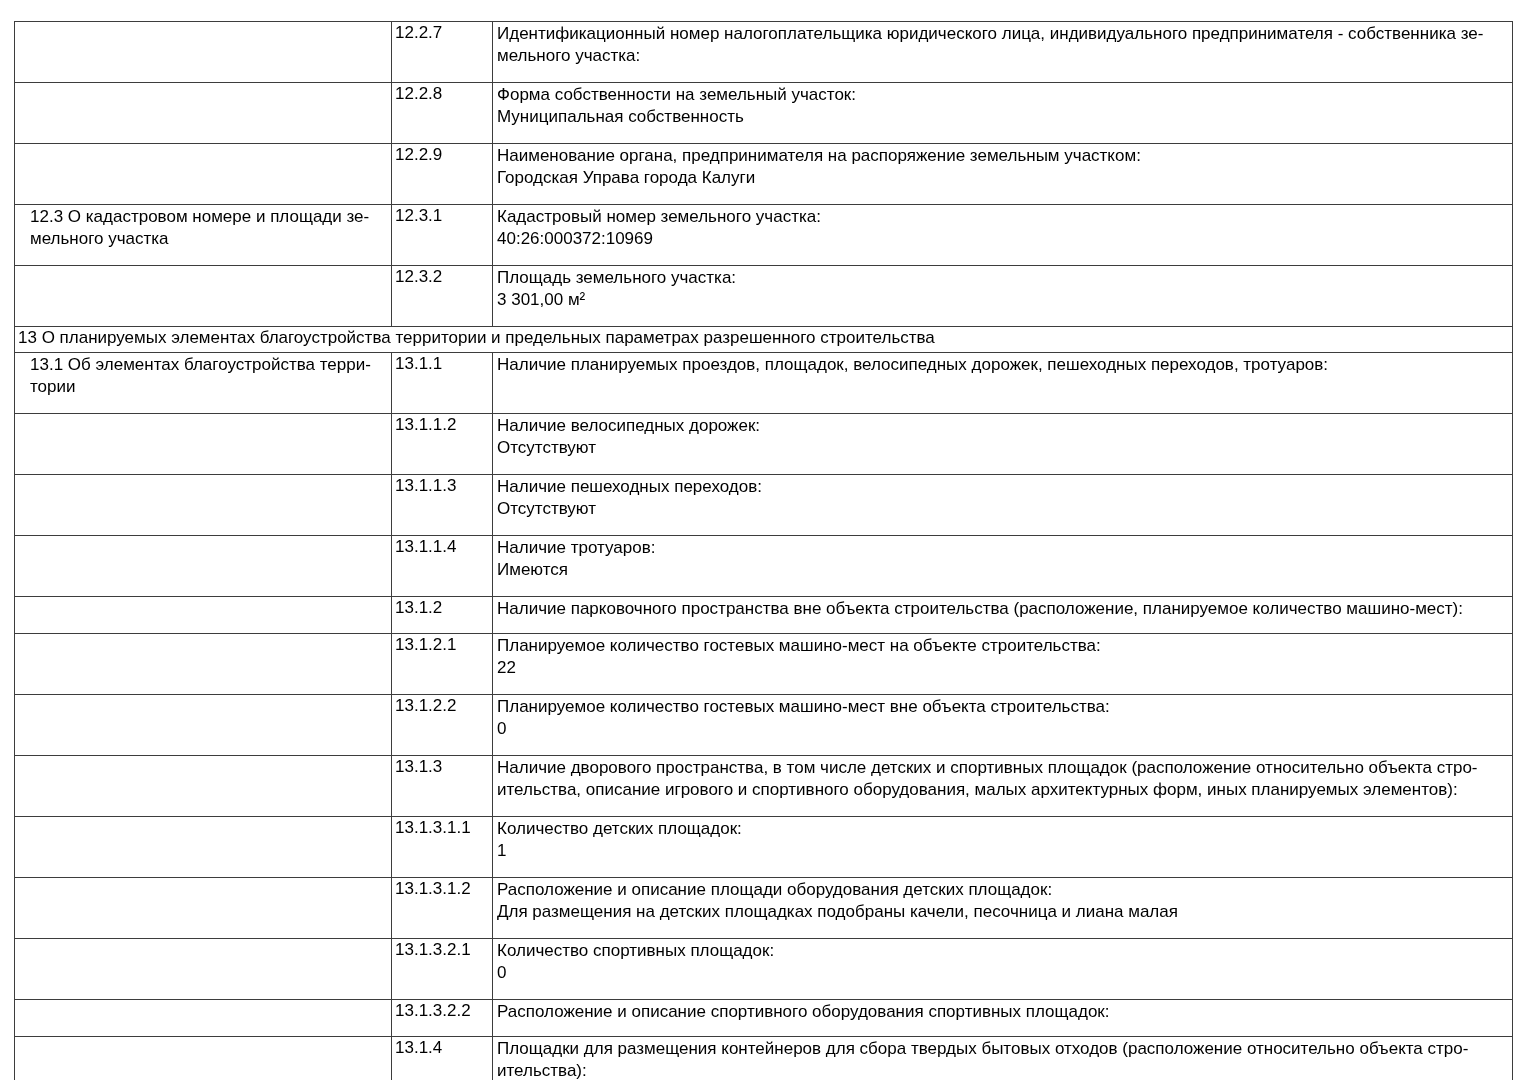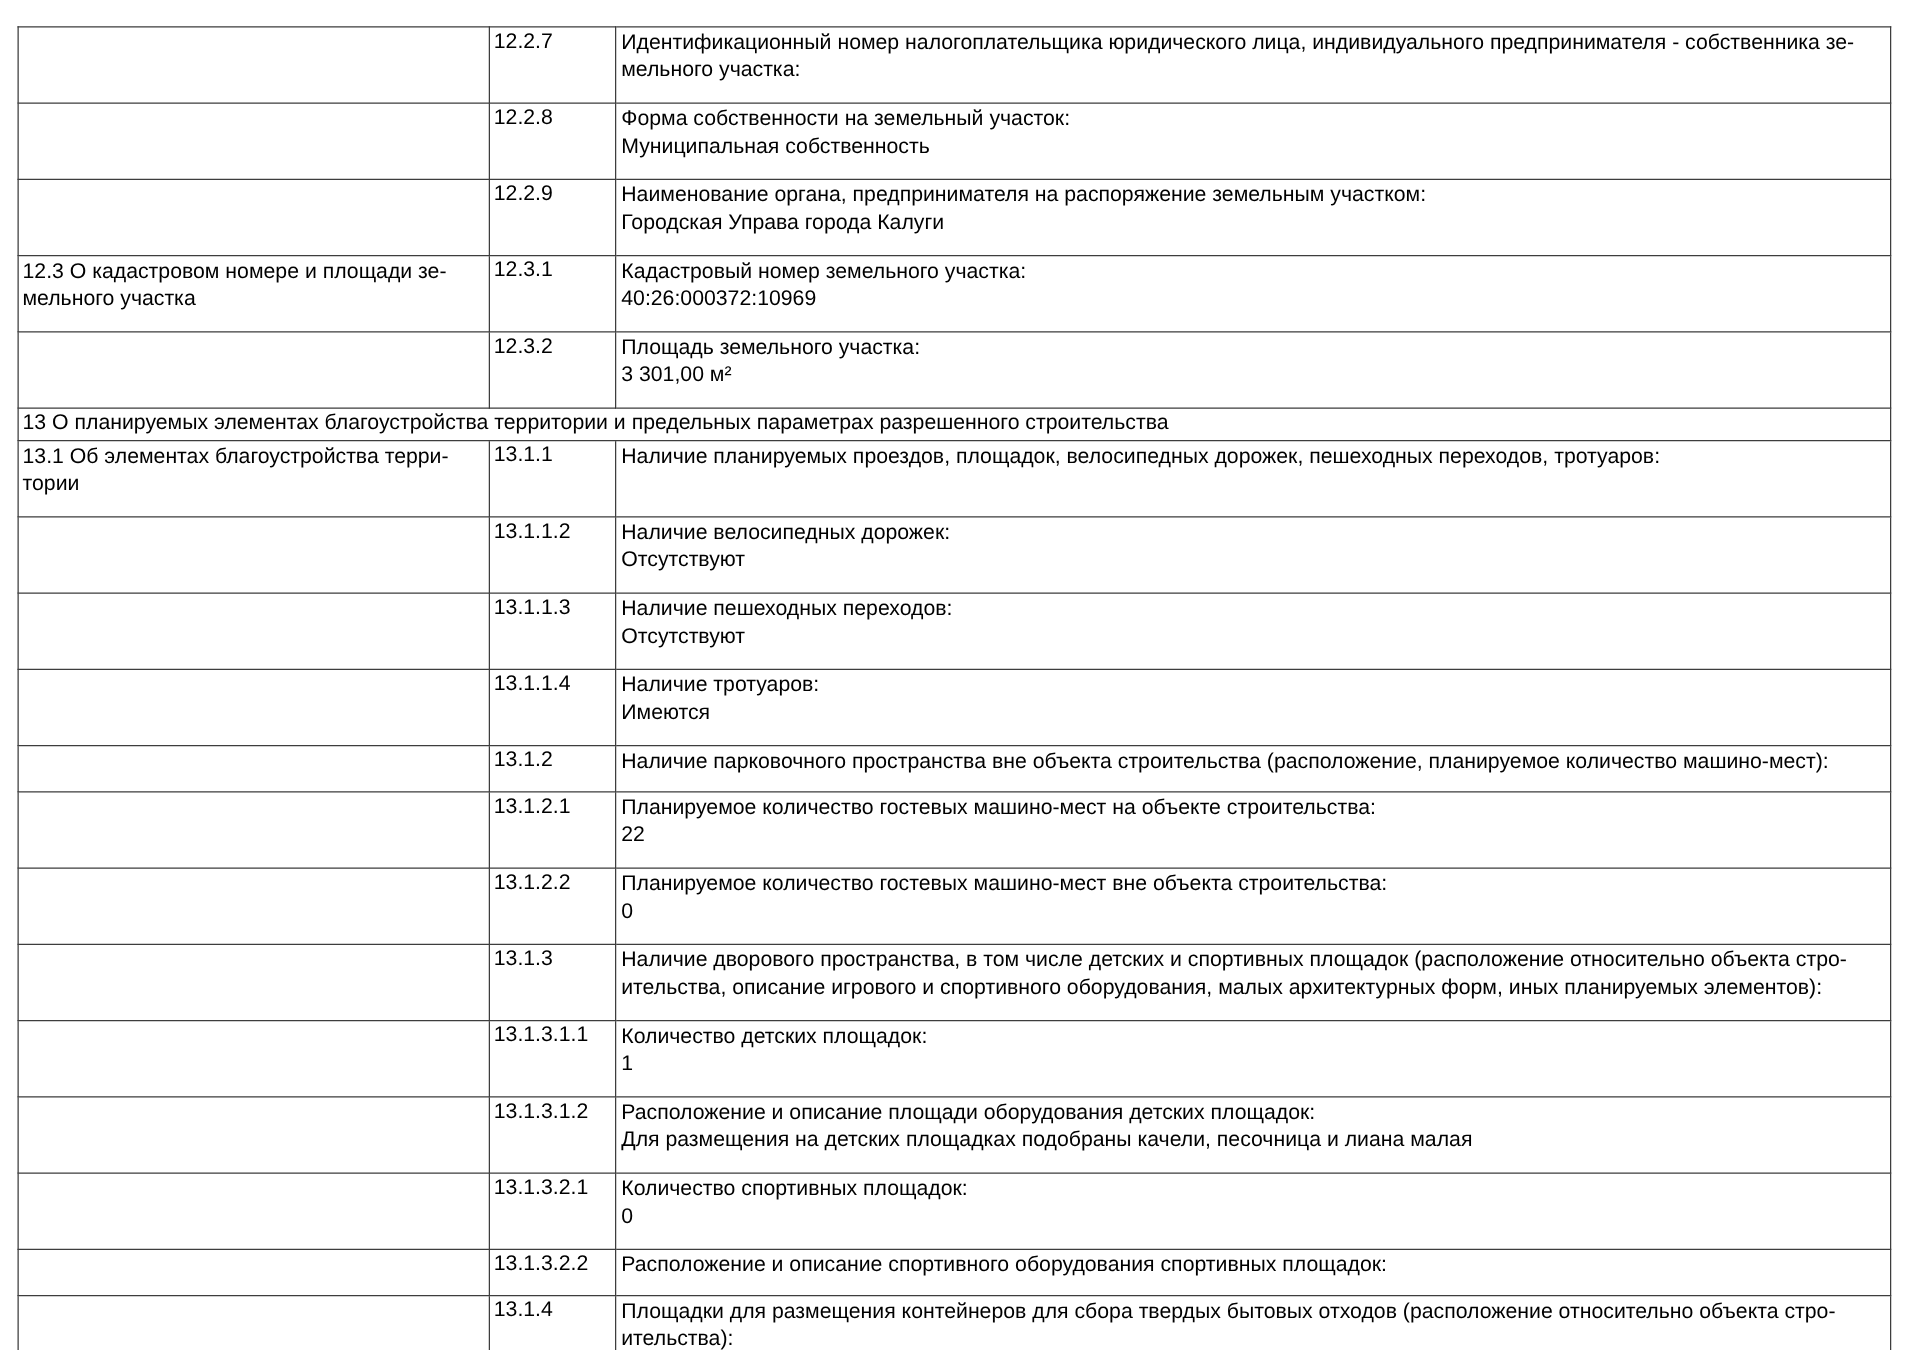--- a/index.html
+++ b/index.html
@@ -29,21 +29,21 @@
     table-layout: fixed;
   }
   table.decl td {
     border: 1px solid #3d3d3d;
     overflow: hidden;
     vertical-align: top;
   }
   .row-2 td { height: 48px; }
   .row-1 td { height: 24px; }
   td.c1 {
-    padding: 1px 4px 2px 3px;
+    padding: 1px 4px 2px 15px;
     white-space: pre-line;
     vertical-align: top;
   }
   td.c2 {
     padding: 0 2px 12px 3px;
     vertical-align: middle;
   }
   td.c3 { padding: 0; }
   td.c-span {
     padding: 0 4px 1px 3px;

